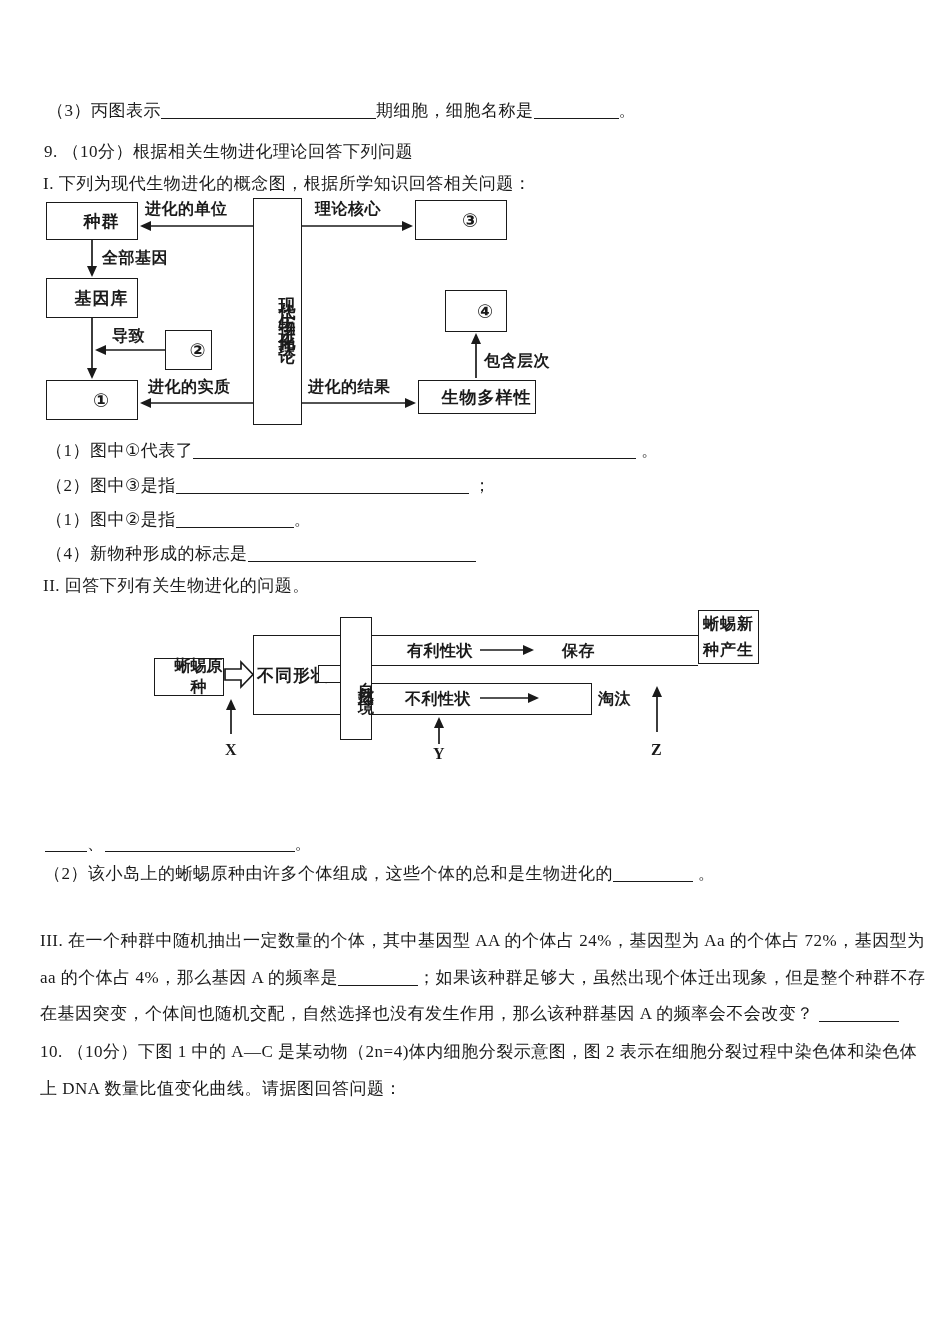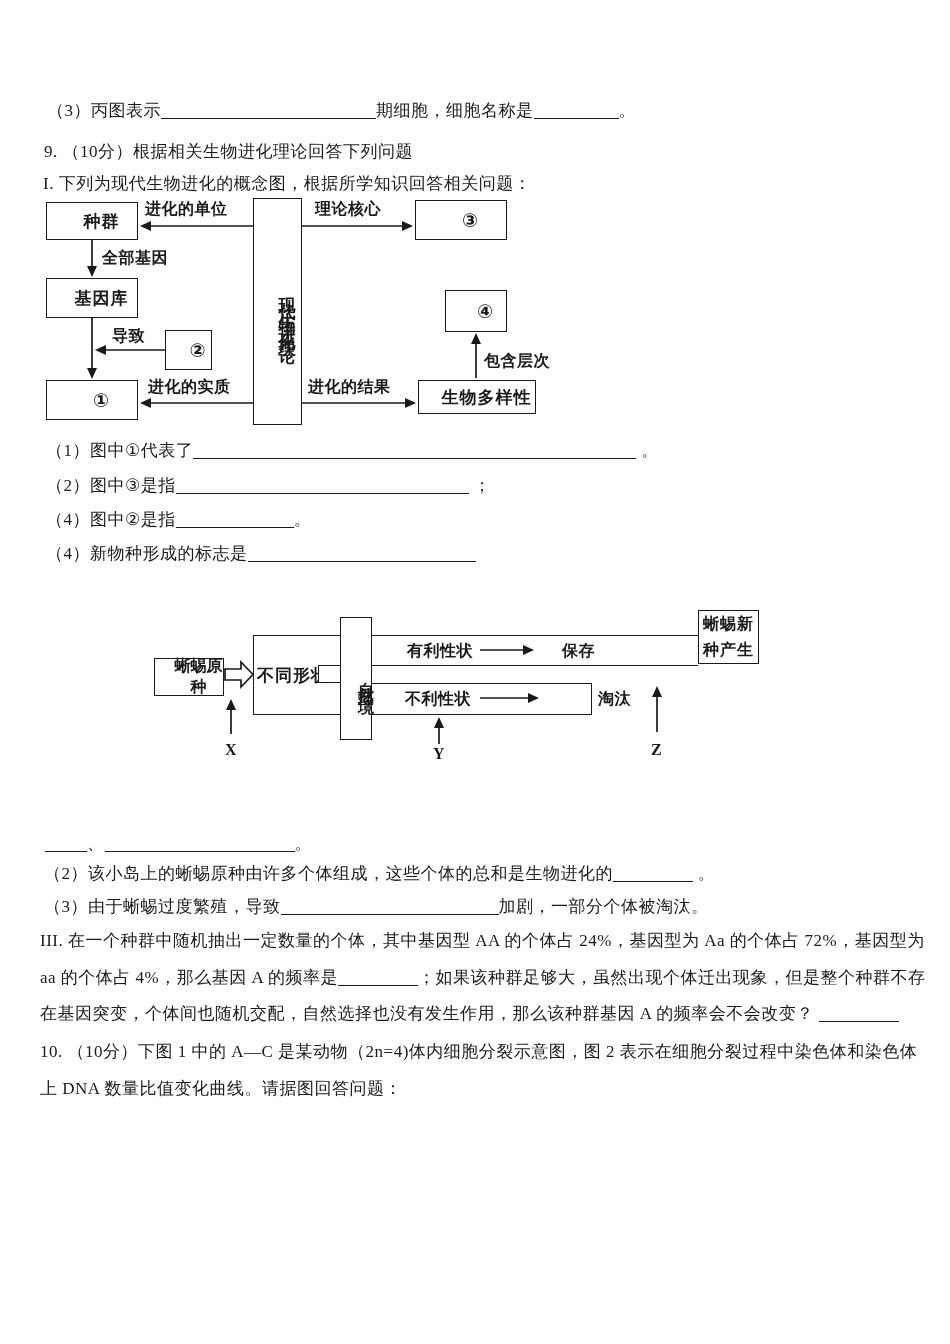--- a/index.html
+++ b/index.html
@@ -172,23 +172,23 @@
     <div class="xyz" style="left:85px;top:141px;">X</div>
     <div class="xyz" style="left:293px;top:145px;">Y</div>
     <div class="xyz" style="left:511px;top:141px;">Z</div>
   </div>
 
 <div class="text-line" style="left: 47px; top: 100px;"><span>（3）丙图表示</span><span class="blank" style="width: 215px;"></span><span>期细胞，细胞名称是</span><span class="blank" style="width: 85px;"></span><span>。</span></div>
     <div class="text-line" style="left: 44px; top: 141px;"><span>9. （10分）根据相关生物进化理论回答下列问题</span></div>
     <div class="text-line" style="left: 43px; top: 173px;"><span>I. 下列为现代生物进化的概念图，根据所学知识回答相关问题：</span></div>
     <div class="text-line" style="left: 46px; top: 440px;"><span>（1）图中①代表了</span><span class="blank" style="width: 443px;"></span><span> 。</span></div>
     <div class="text-line" style="left: 46px; top: 475px;"><span>（2）图中③是指</span><span class="blank" style="width: 293px;"></span><span> ；</span></div>
-    <div class="text-line" style="left: 46px; top: 509px;"><span>（4）图中②是指</span><span class="blank" style="width: 118px;"></span><span>。</span></div>
+    <div class="text-line" style="left: 46px; top: 509px;"><span>（1）图中②是指</span><span class="blank" style="width: 118px;"></span><span>。</span></div>
     <div class="text-line" style="left: 46px; top: 543px;"><span>（4）新物种形成的标志是</span><span class="blank" style="width: 228px;"></span></div>
+    <div class="text-line" style="left: 43px; top: 575px;"><span>II. 回答下列有关生物进化的问题。</span></div>
     <div class="text-line" style="left: 45px; top: 833px;"><span class="blank" style="width: 42px;"></span><span>、</span><span class="blank" style="width: 190px;"></span><span>。</span></div>
     <div class="text-line" style="left: 44px; top: 863px;"><span>（2）该小岛上的蜥蜴原种由许多个体组成，这些个体的总和是生物进化的</span><span class="blank" style="width: 80px;"></span><span> 。</span></div>
-    <div class="text-line" style="left: 44px; top: 896px;"><span>（3）由于蜥蜴过度繁殖，导致</span><span class="blank" style="width: 218px;"></span><span>加剧，一部分个体被淘汰。</span></div>
     <div class="text-line" style="left: 40px; top: 930px;"><span>III. 在一个种群中随机抽出一定数量的个体，其中基因型 AA 的个体占 24%，基因型为 Aa 的个体占 72%，基因型为</span></div>
     <div class="text-line" style="left: 40px; top: 967px;"><span>aa 的个体占 4%，那么基因 A 的频率是</span><span class="blank" style="width: 80px;"></span><span>；如果该种群足够大，虽然出现个体迁出现象，但是整个种群不存</span></div>
     <div class="text-line" style="left: 40px; top: 1003px;"><span>在基因突变，个体间也随机交配，自然选择也没有发生作用，那么该种群基因 A 的频率会不会改变？ </span><span class="blank" style="width: 80px;"></span></div>
     <div class="text-line" style="left: 40px; top: 1041px;"><span>10. （10分）下图 1 中的 A—C 是某动物（2n=4)体内细胞分裂示意图，图 2 表示在细胞分裂过程中染色体和染色体</span></div>
     <div class="text-line" style="left: 40px; top: 1078px;"><span>上 DNA 数量比值变化曲线。请据图回答问题：</span></div>
   </div>
 
 </body></html>

